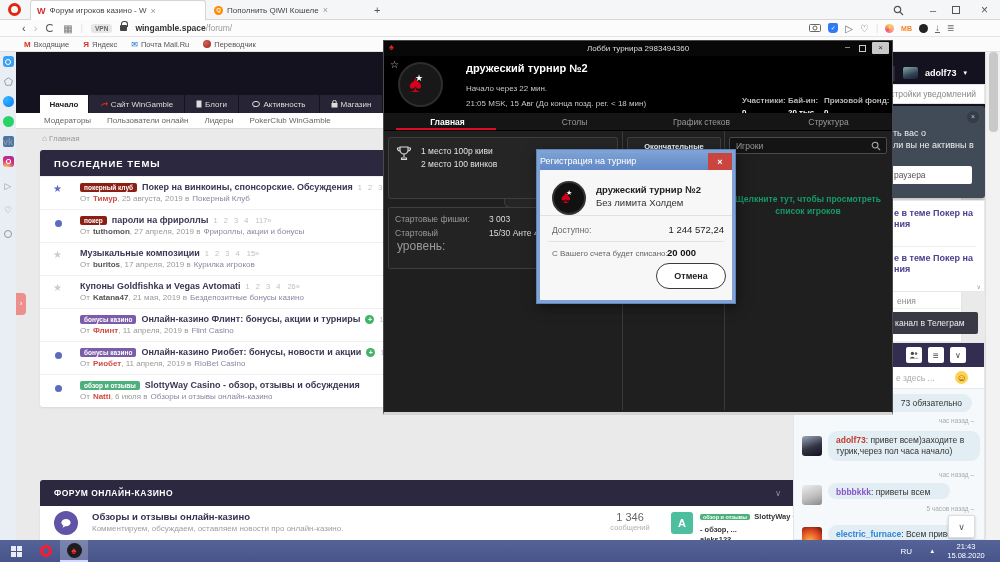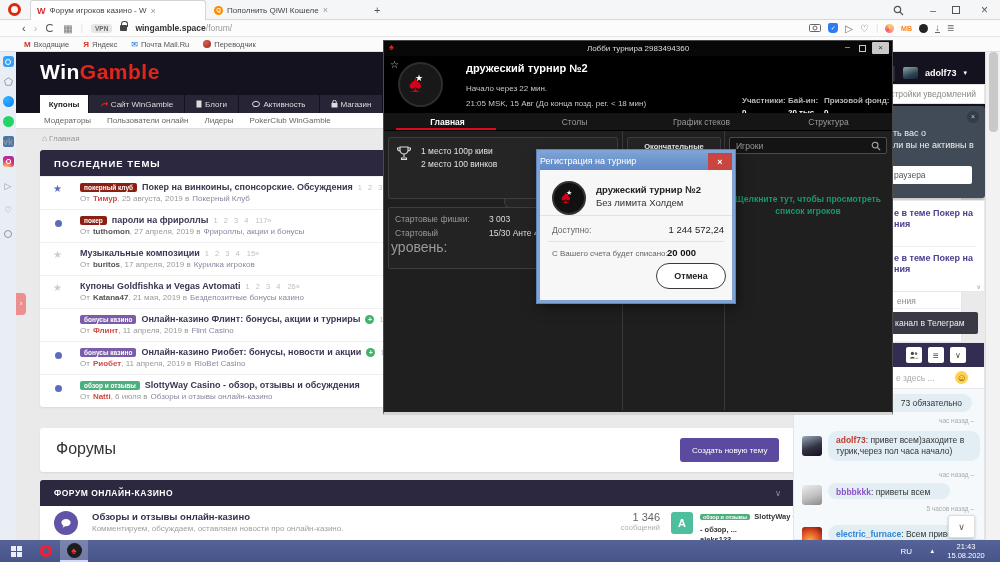--- a/index.html
+++ b/index.html
@@ -203,32 +203,31 @@
     <span class="ic" style="margin-top:4px">♡</span>
     <span class="ic" style="margin-top:4px">
         <i style="display:block;width:8px;height:8px;border:1px solid #8a97a5;border-radius:50%"></i>
       </span>
   </div>
 
   <div class="abs" style="left:16px;top:293px;width:10px;height:22px;background:#ee8f8f;border-radius:0 4px 4px 0;color:#fff;font-size:8px;text-align:center;line-height:22px;z-index:3">›</div>
 
   <div class="page">
     <div class="fhead">
-      <div class="logo"><span>Win</span><b>Gamble</b></div>
       <div class="userrow">
         <span style="font-size:10px">⚠</span>
         <span style="color:#3a3650">|</span>
         <span class="avatar-sm"></span>
         <span style="font-size:9px;font-weight:bold">adolf73</span>
         <span style="font-size:7px">▾</span>
       </div>
     </div>
     <div class="navrow">
       <div class="ntab on" style="width:48px">
-          <span>Купоны</span>
+          <span>Начало</span>
         </div>
       <div class="ntab" style="width:95px">
         <svg width="8" height="7" viewBox="0 0 8 7">
             <path d="M1 6 C1 2.5 4 2 6 2 L6 0.5 8 2.7 6 5 6 3.3 C4 3.3 2 3.6 1 6 Z" fill="#e0261c"></path>
           </svg>
         <span>Сайт WinGamble</span>
         </div>
       <div class="ntab" style="width:53px">
         <svg width="6" height="8" viewBox="0 0 6 8">
             <rect x="0.5" y="0.5" width="5" height="7" fill="#ddd"></rect>
@@ -322,40 +321,36 @@
       <div class="trow">
         <span class="dotb"></span>
         <div class="l1">
             <span class="badge b-grn">обзор и отзывы</span>
             <span class="ttitle">SlottyWay Casino - обзор, отзывы и обсуждения</span>
           </div>
         <div class="l2"><span>От</span><span class="au red">Natti</span><span>, 6 июля в</span><span class="cat">Обзоры и отзывы онлайн-казино</span></div>
       </div>
     </div>
 
-    <div class="card" style="top:376px;height:44px">
-      <div style="position:absolute;left:16px;top:12px;font-size:16px;color:#333">Форумы</div>
-      <button class="btn-pur abs" style="left:640px;top:10px">Создать новую тему</button>
-    </div>
 
     <div class="secbar">
       <span>ФОРУМ ОНЛАЙН-КАЗИНО</span>
       <span style="position:absolute;left:735px;color:#8f8aa8;font-weight:normal">∨</span>
     </div>
 
     <div class="card" style="top:454px;height:34px;border-radius:0">
       <div class="frow-icon">
         <svg width="12" height="11" viewBox="0 0 12 11">
             <ellipse cx="6" cy="4.6" rx="4.6" ry="3.6" fill="#fff"></ellipse>
             <path d="M3.4 7.4 L2.6 9.8 5.6 8" fill="#fff"></path>
           </svg>
       </div>
       <div style="position:absolute;left:52px;top:5px;font-size:9.5px;font-weight:bold;color:#35304e">Обзоры и отзывы онлайн-казино</div>
       <div style="position:absolute;left:52px;top:18px;font-size:8px;color:#a0a0a0">Комментируем, обсуждаем, оставляем новости про онлайн-казино.</div>
-      <div style="position:absolute;left:560px;top:5px;width:60px;text-align:right">
+      <div style="position:absolute;left:560px;top:5px;width:60px;text-align:center">
         <div style="font-size:11px;color:#666">1 346</div>
         <div style="font-size:7.5px;color:#b0b0b0">сообщений</div>
       </div>
       <div style="position:absolute;left:631px;top:6px;width:22px;height:22px;background:#4dbf9f;border-radius:3px;color:#fff;font-weight:bold;font-size:11px;text-align:center;line-height:22px">A</div>
       <div style="position:absolute;left:660px;top:3px;width:118px;line-height:10px">
         <span class="badge b-grn" style="font-size:5.5px;padding:0 3px">обзор и отзывы</span>
         <span style="font-size:7.5px;font-weight:bold;color:#333">SlottyWay Casino - обзор, ...</span>
         <div style="font-size:7.5px;font-weight:bold;color:#333">aleks123</div>
       </div>
     </div>
@@ -477,21 +472,21 @@
       <div class="abs" style="left:32px;top:8px;color:#e0e0e0;font-size:8.5px">1 место 100р киви</div>
       <div class="abs" style="left:32px;top:21px;color:#e0e0e0;font-size:8.5px">2 место 100 винков</div>
     </div>
 
     <div class="abs" style="left:120px;top:158px;width:74px;height:9px;background:#252525;border:1px solid #3e3e3e;border-top:none;border-radius:0 0 6px 6px;color:#888;font-size:6px;text-align:center;line-height:8px">∧</div>
 
     <div class="pkbox" style="left:4px;top:166px;width:230px;height:62px;background:#232323">
       <div class="abs" style="left:6px;top:6px;color:#9a9a9a;font-size:8.5px">Стартовые фишки:</div>
       <div class="abs" style="left:100px;top:6px;color:#ddd;font-size:8.5px">3 003</div>
       <div class="abs" style="left:6px;top:20px;color:#9a9a9a;font-size:8.5px">Стартовый</div>
-      <div class="abs" style="left:2px;top:31px;color:#9a9a9a;font-size:14px">уровень:</div>
+      <div class="abs" style="left:8px;top:31px;color:#9a9a9a;font-size:12px">уровень:</div>
       <div class="abs" style="left:100px;top:20px;color:#ddd;font-size:8.5px">15/30 Анте 4</div>
     </div>
 
     <div class="pkbox" style="left:243px;top:96px;width:94px;height:52px;padding:4px;font-size:7.5px;font-weight:bold;color:#f0f0f0;line-height:10px;text-align:center">Окончательные призы будут объявлены после завершения</div>
 
     <div class="abs" style="left:345px;top:152px;width:158px;text-align:center;font-size:8.5px;font-weight:bold;color:#169a68;line-height:12px">Щелкните тут, чтобы просмотреть список игроков</div>
 
     <div class="abs" style="left:345px;top:96px;width:158px;height:17px;background:#141414;border:1px solid #4a4a4a;border-radius:2px">
       <span class="abs" style="left:6px;top:3px;color:#999;font-size:8.5px">Игроки</span>
       <svg class="abs" style="right:5px;top:3px" width="10" height="10" viewBox="0 0 11 11">

